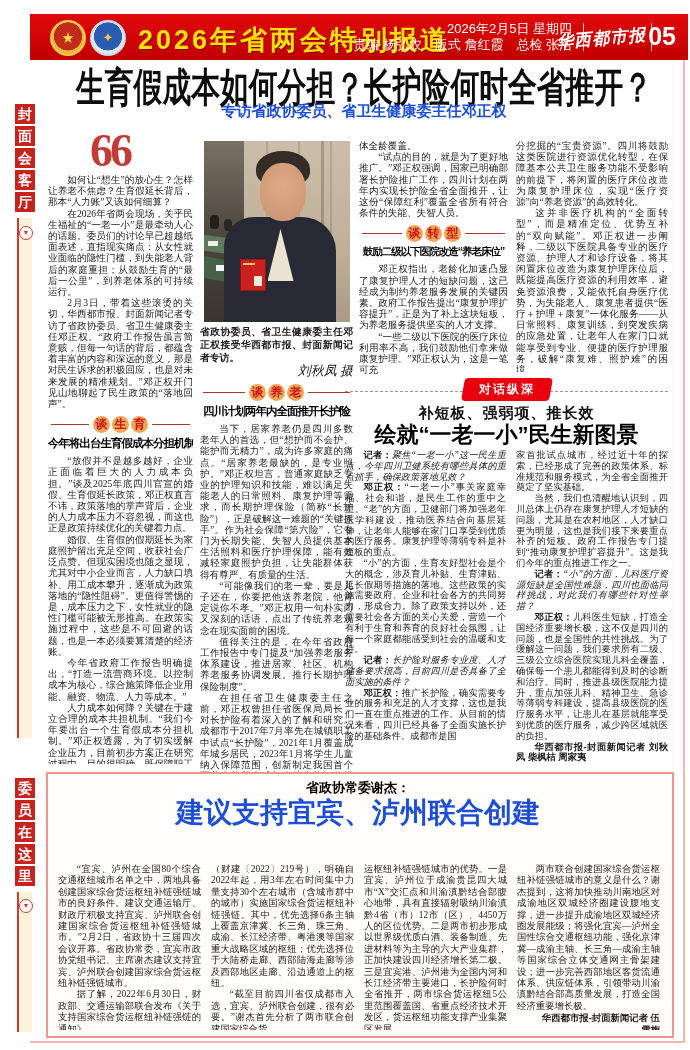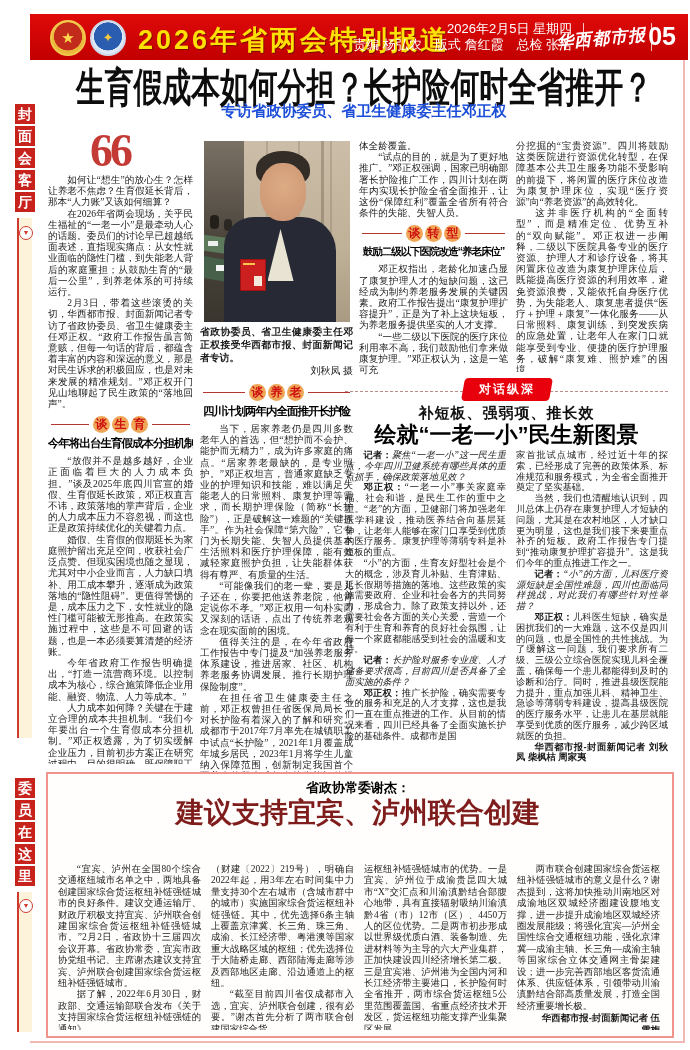--- a/index.html
+++ b/index.html
@@ -76,41 +76,41 @@
         border-radius:50% 50% 42% 42%;}
   .photo .face{position:absolute;left:56px;top:22px;width:46px;height:58px;
         background:radial-gradient(circle at 50% 40%,#dcab84,#c99271);border-radius:46%;}
   .photo .badge{position:absolute;left:36px;top:118px;width:24px;height:30px;background:#cc2020;
         border:1px solid #9e1212;}
   .photo .badge i{position:absolute;right:3px;bottom:4px;width:8px;height:10px;background:#f3e9da;display:block;}
   .photo .badge b{position:absolute;left:2px;top:3px;width:12px;height:2px;background:#f5c84d;display:block;}
   .caption{font-family:"Liberation Sans","DejaVu Sans",sans-serif;font-weight:700;font-size:9.8px;
         line-height:13px;text-align:justify;margin:0;}
   .credit{display:block;text-align:right;font-family:"Liberation Serif",serif;font-weight:400;
-        font-size:10px;}
+        font-style:italic;font-size:13px;}
   
   .dlg-dash{left:345px;top:391px;width:323px;border-top:1px dashed #bb8d89;height:0;}
   .dlg-badge-row{left:345px;top:378px;width:323px;text-align:center;}
   .dlg-badge{display:inline-block;background:#e8000d;color:#fff;font-family:"Liberation Sans","DejaVu Sans",sans-serif;
         font-size:12px;font-weight:700;padding:3px 16px;border-radius:4px;transform:skewX(-10deg);}
   .dlg-badge span{display:inline-block;transform:skewX(10deg);letter-spacing:2px;}
   .dlg-kicker{left:345px;top:404px;width:323px;text-align:center;color:#111;
         font-family:"Liberation Sans","DejaVu Sans",sans-serif;font-size:15px;font-weight:700;letter-spacing:1px;}
   .dlg-headline{left:345px;top:420px;width:323px;text-align:center;color:#000;white-space:nowrap;
         font-family:"Liberation Sans","DejaVu Sans",sans-serif;font-size:22px;font-weight:900;}
   .qa p{font-size:9.3px;line-height:10.8px;}
   .qa .q{font-style:italic;}
   .qa b,.byline{font-family:"Liberation Sans","DejaVu Sans",sans-serif;font-weight:700;font-style:normal;}
   .byline{font-size:9.3px;}
   
   .bottom-box{left:46px;top:772px;width:624px;height:262px;background:#fffefc;border:2px solid #f0948e;}
   .btm-kicker{left:46px;top:779px;width:624px;text-align:center;color:#000;
         font-family:"Liberation Sans","DejaVu Sans",sans-serif;font-size:13px;font-weight:700;}
   .btm-h1{left:46px;top:794px;width:624px;text-align:center;font-size:28px;font-weight:900;
-        color:#7f1d1d;white-space:nowrap;}
+        color:#1d4ed8;white-space:nowrap;}
   .btm-h2{top:824px;}
   .btm-cols{left:58px;top:864px;width:604px;height:166px;display:flex;gap:10px;}
   .btm-col{width:143px;overflow:hidden;text-align:justify;}
   .btm-col p{margin:0;font-size:9.4px;line-height:11.4px;text-indent:2em;}
   .btm-col p.cont{text-indent:0;}
   .btm-byline{text-align:right;text-indent:0;font-family:"Liberation Sans","DejaVu Sans",sans-serif;font-weight:700;}
 </style>
 </head>
 <body>
 
@@ -243,21 +243,21 @@
     <p><b>邓正权：</b><span>“一老一小”事关家庭幸福、社会和谐，是民生工作的重中之重。“老”的方面，卫健部门将加强老年医学科建设，推动医养结合向基层延伸，让老年人能够在家门口享受到优质的医疗服务。康复护理等薄弱专科是补短板的重点。</span></p>
     <p><span>“小”的方面，生育友好型社会是个大的概念，涉及育儿补贴、生育津贴、延长假期等措施的落地。这些政策的实施需要政府、企业和社会各方的共同努力，形成合力。除了政策支持以外，还需要社会各方面的关心关爱，营造一个有利于生育和养育的良好社会氛围，让每一个家庭都能感受到社会的温暖和支持。</span></p>
     <p class="q"><b>记者：</b><span>长护险对服务专业度、人才储备要求很高，目前四川是否具备了全面实施的条件？</span></p>
     <p><b>邓正权：</b><span>推广长护险，确实需要专业的服务和充足的人才支撑，这也是我们一直在重点推进的工作。从目前的情况来看，四川已经具备了全面实施长护险的基础条件。成都市是国</span></p>
   </div>
 
   <div class="col qa" style="left:516px;top:450px;width:152px;height:324px">
     <p class="cont"><span>家首批试点城市，经过近十年的探索，已经形成了完善的政策体系、标准规范和服务模式，为全省全面推开奠定了坚实基础。</span></p>
     <p><span>当然，我们也清醒地认识到，四川总体上仍存在康复护理人才短缺的问题，尤其是在农村地区，人才缺口更为明显，这也是我们接下来要重点补齐的短板。政府工作报告专门提到“推动康复护理扩容提升”。这是我们今年的重点推进工作之一。</span></p>
     <p class="q"><b>记者：</b><span>“小”的方面，儿科医疗资源短缺是全国性难题，四川也面临同样挑战，对此我们有哪些针对性举措？</span></p>
-    <p><b>邓正权：</b><span>儿科医生短缺，确实是困扰我们的一大难题，这不仅是四川的问题，也是全国性的共性挑战。为了缓解这一问题，我们要求所有二级、三级公立综合医院实现儿科全覆盖，确保每一个患儿都能得到及时的诊断和治疗。同时，推进县级医院能力提升，重点加强儿科、精神卫生、急诊等薄弱专科建设，提高县级医院的医疗服务水平，让患儿在基层就能享受到优质的医疗服务，减少跨区域就医的负担。</span></p>
+    <p><b>邓正权：</b><span>儿科医生短缺，打造全国经济重要增长极，这不仅是四川的问题，也是全国性的共性挑战。为了缓解这一问题，我们要求所有二级、三级公立综合医院实现儿科全覆盖，确保每一个患儿都能得到及时的诊断和治疗。同时，推进县级医院能力提升，重点加强儿科、精神卫生、急诊等薄弱专科建设，提高县级医院的医疗服务水平，让患儿在基层就能享受到优质的医疗服务，减少跨区域就医的负担。</span></p>
     <p class="byline">华西都市报-封面新闻记者 刘秋凤 柴枫桔 周家夷</p>
   </div>
 
   <div class="abs bottom-box"></div>
   <div class="abs btm-kicker">省政协常委谢杰：</div>
   <div class="abs btm-h1">建议支持宜宾、泸州联合创建</div>
 
   <div class="abs btm-cols">
     <div class="btm-col">
       <p>“宜宾、泸州在全国80个综合交通枢纽城市名单之中，两地具备创建国家综合货运枢纽补链强链城市的良好条件。建议交通运输厅、财政厅积极支持宜宾、泸州联合创建国家综合货运枢纽补链强链城市。”2月2日，省政协十三届四次会议开幕。省政协常委，宜宾市政协党组书记、主席谢杰建议支持宜宾、泸州联合创建国家综合货运枢纽补链强链城市。</p>

